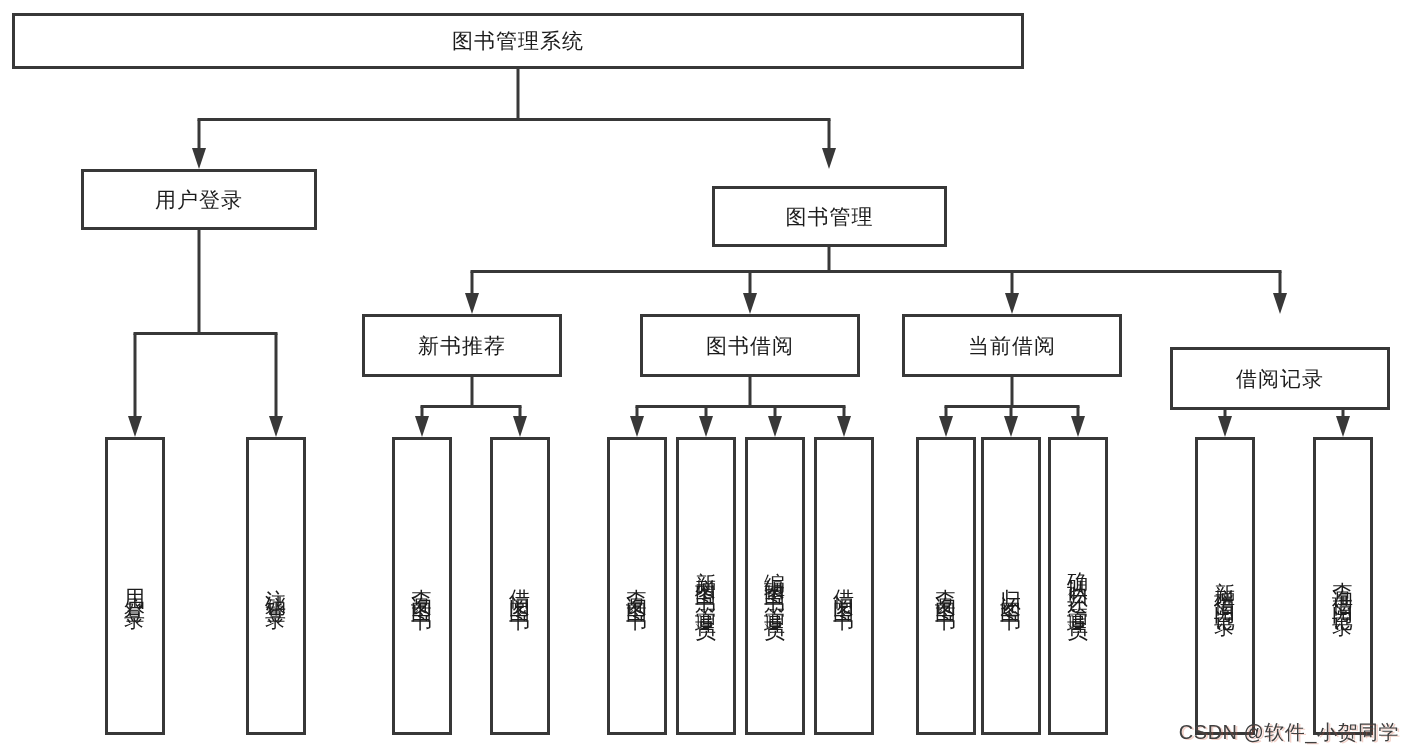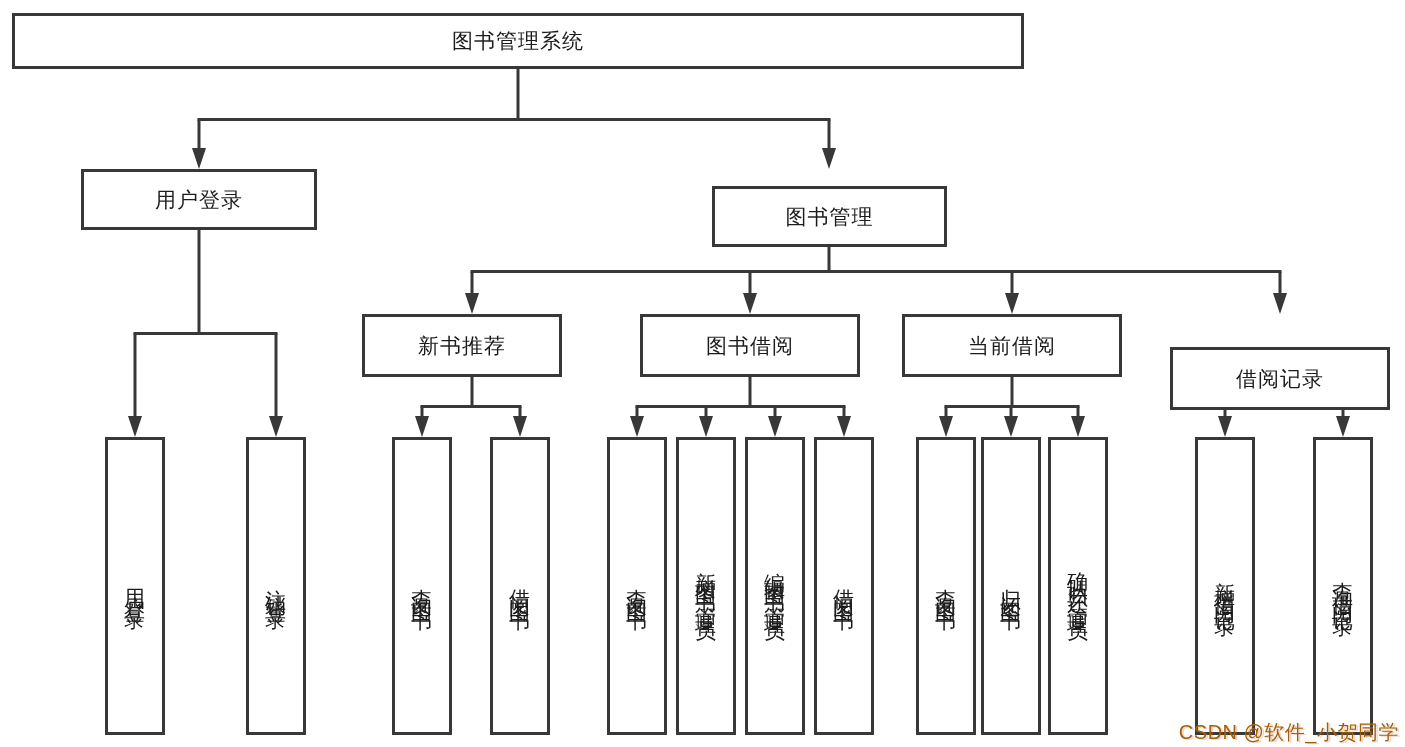--- a/index.html
+++ b/index.html
@@ -41,21 +41,21 @@
     font-size: 21px;
     white-space: normal;
     line-height: 1;
   }
   .watermark {
     position: absolute;
     right: 6px;
     top: 719px;
     z-index: 5;
     font-size: 20px;
-    color: #a16207;
+    color: #404040;
     letter-spacing: 0.5px;
     text-shadow: 2px 1px 0 rgba(214, 92, 64, 0.28);
     white-space: nowrap;
   }
 </style>
 </head>
 <body>
 
 <div class="canvas">
 

